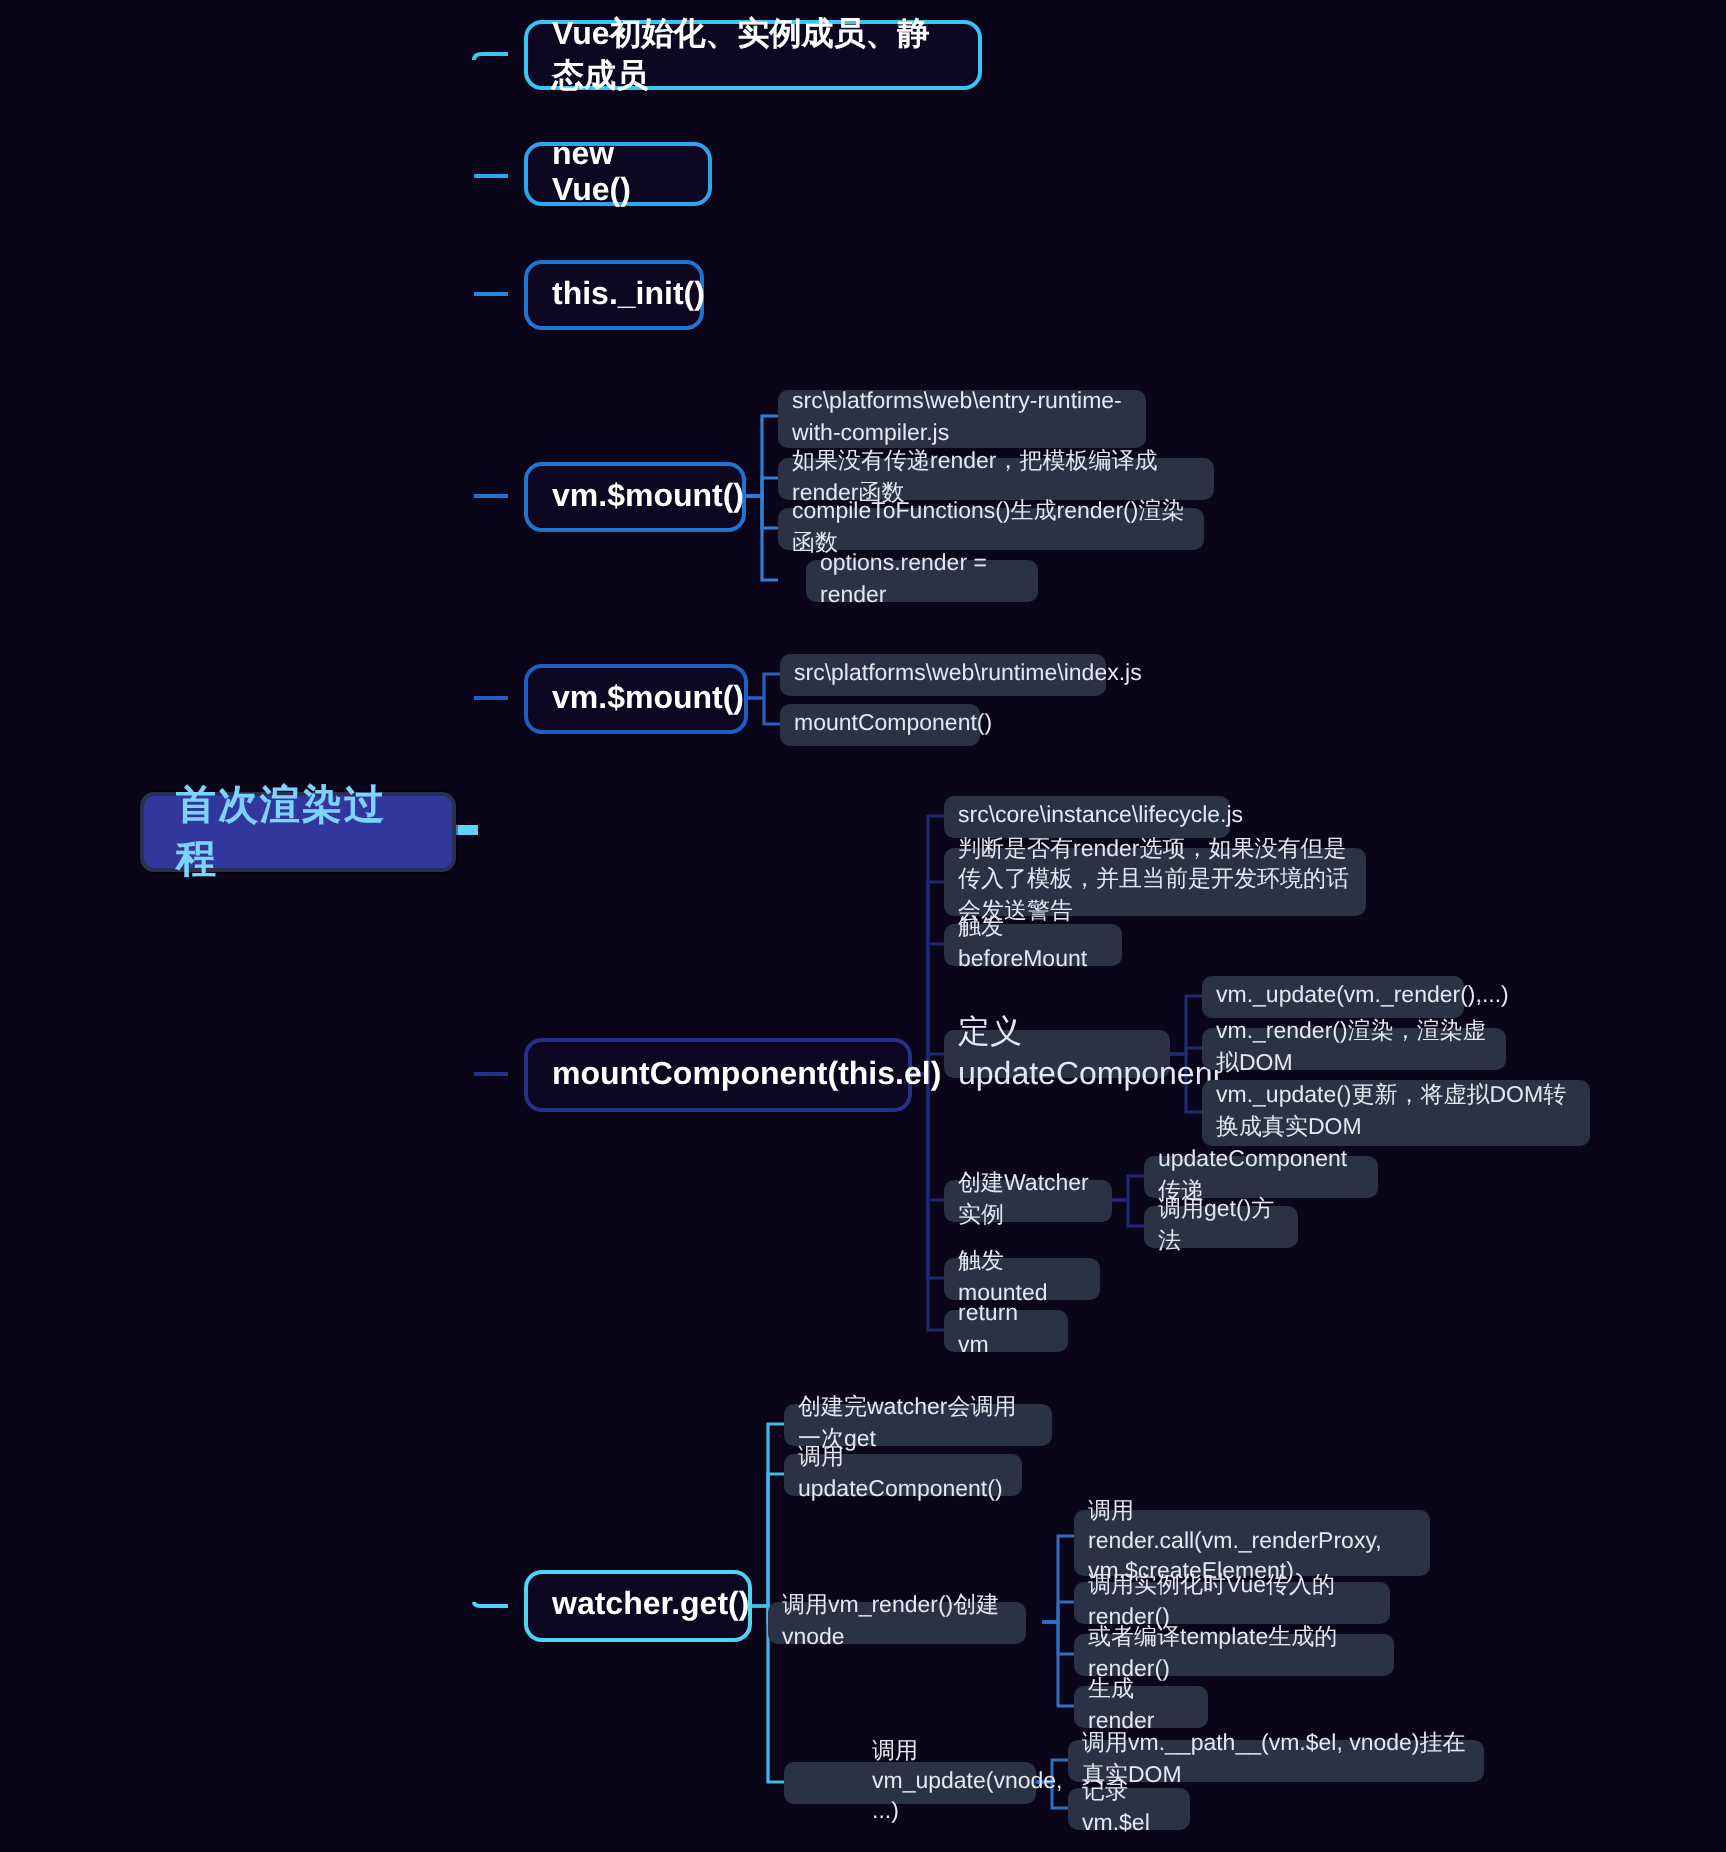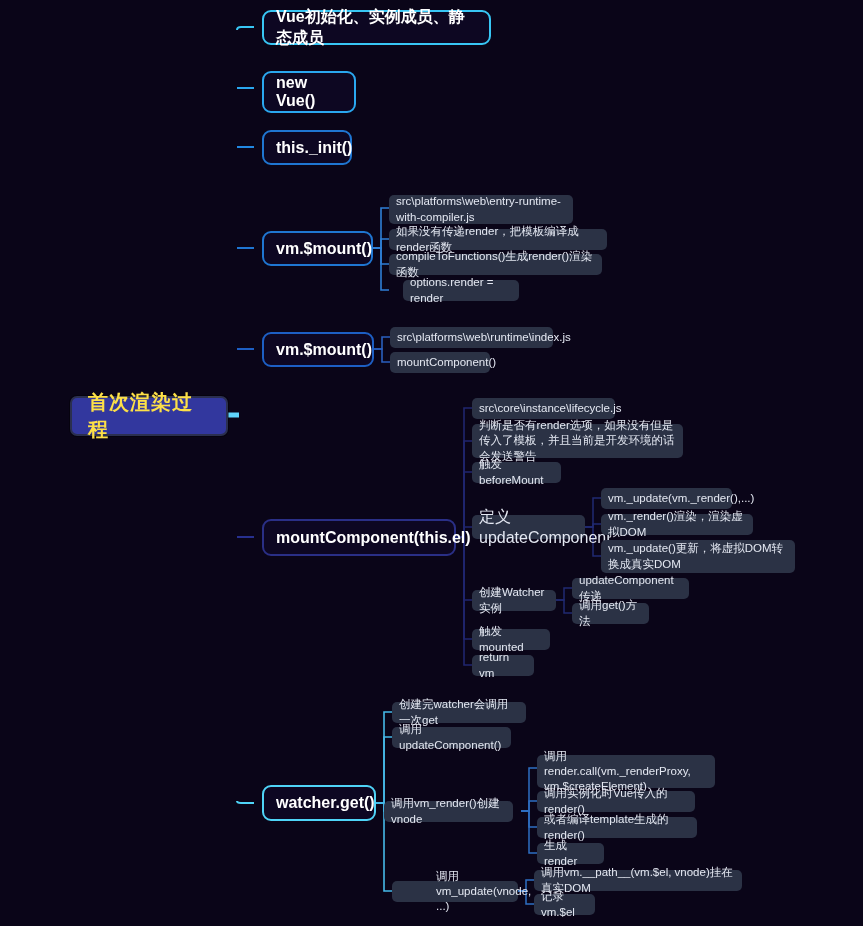--- a/index.html
+++ b/index.html
@@ -37,21 +37,21 @@
     display: flex;
     align-items: center;
     white-space: pre-wrap;
   }
 
   
   .root {
     background: #32379e;
     border: 2px solid #2b2f4f;
     border-radius: 7px;
-    color: #fde047;
+    color: #7dd3fc;
     font-size: 20px;
     font-weight: bold;
     letter-spacing: 1px;
     padding: 0 16px;
     box-shadow: 0 0 0 1px rgba(0,0,0,.4);
   }
 
   
   .lvl1 {
     background: #0d0722;
@@ -151,21 +151,21 @@
   </svg>
 
   <div class="node root" style="left:70px; top:396px; width:158px; height:40px; justify-content:center;">
     <span>首次渲染过程</span>
   </div>
 
   <div class="node lvl1 b-cyan" style="left:262px; top:10px; width:229px; height:35px;">
     <span>Vue初始化、实例成员、静态成员</span>
   </div>
 
-  <div class="node lvl1 b-cyan2" style="left:262px; top:71px; width:94px; height:42px;">
+  <div class="node lvl1 b-cyan2" style="left:262px; top:71px; width:94px; height:32px;">
     <span>new Vue()</span>
   </div>
 
   <div class="node lvl1 b-blue" style="left:262px; top:130px; width:90px; height:35px;">
     <span>this._init()</span>
   </div>
 
   <div class="node lvl1 b-blue" style="left:262px; top:231px; width:111px; height:35px;">
     <span>vm.$mount()</span>
   </div>

